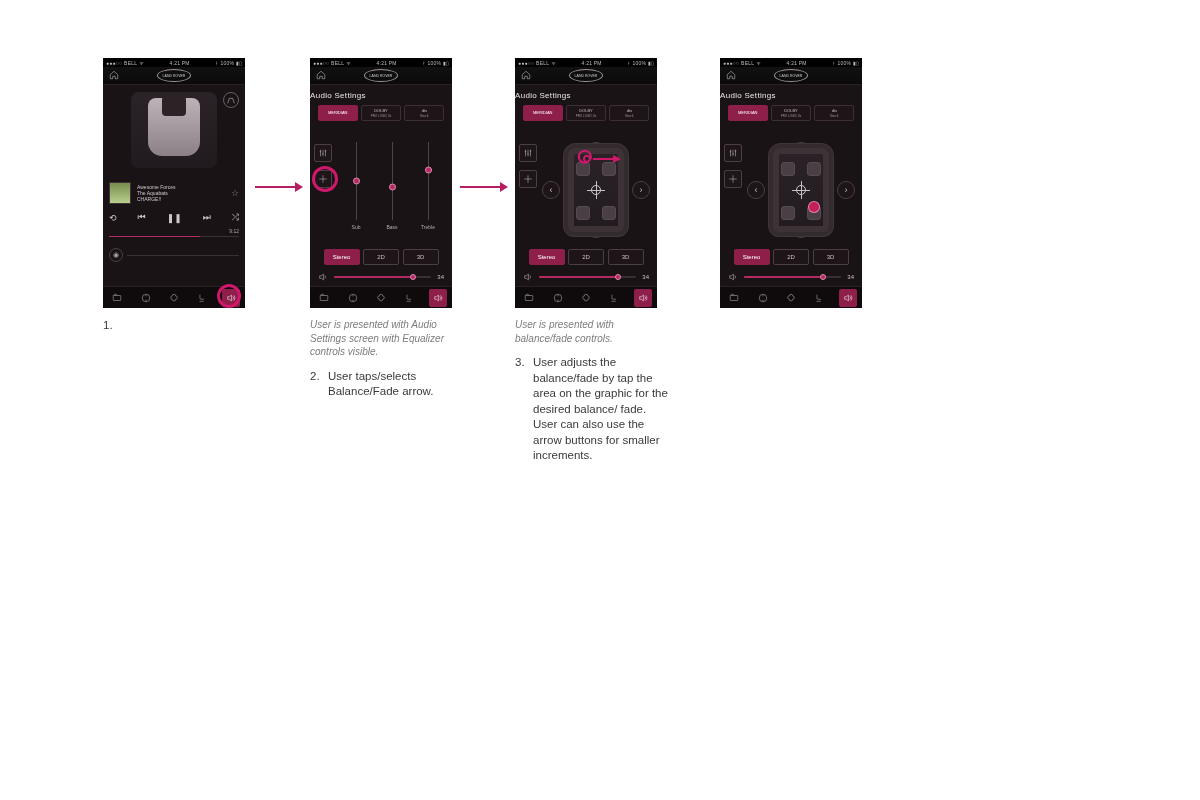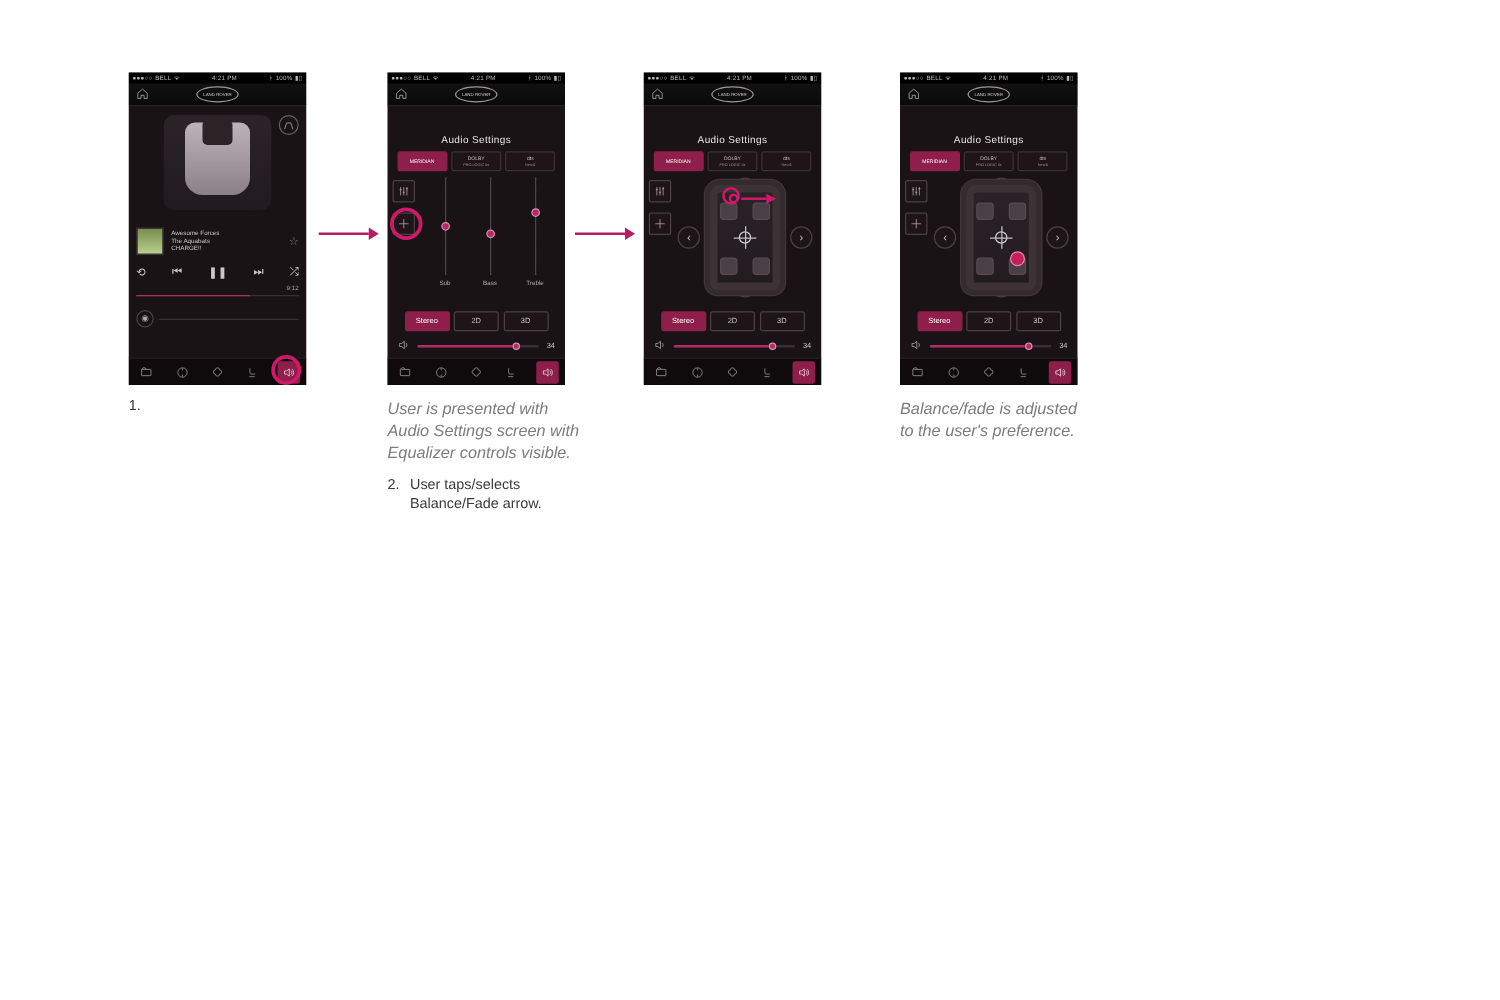--- a/index.html
+++ b/index.html
@@ -60,24 +60,24 @@
   }
   .brand-oval {
     width: 34px; height: 13px;
     border: 1px solid #9e9398;
     border-radius: 50%;
     font-size: 3.5px;
     display:flex; align-items:center; justify-content:center;
     color:#cfcfcf;
   }
   .screen-title {
-    text-align:center;
+    text-align:left;
     font-size: 8px;
     color: #e9e6e7;
-    padding: 22px 0 5px;
+    padding: 6px 0 5px;
     letter-spacing: 0.3px;
   }
   .brand-tabs {
     display:flex;
     justify-content:space-around;
     padding: 0 6px 4px;
   }
   .brand-tab {
     width: 40px; height: 16px;
     border:1px solid #3d2f35;
@@ -246,21 +246,21 @@
   .src-line{
     position:absolute; top:169px; left:24px; right:6px; height:1px; background:#3a2f34;
   }
 
   .circle-callout{
     position:absolute; border:3px solid #d0186a; border-radius:50%;
     pointer-events:none;
   }
 
   .caption{ margin-top:10px; width:154px; }
-  .cap-gray{ font-style:italic; color:#7c7c7c; font-size:13px; line-height:1.35; margin-bottom:10px;}
+  .cap-gray{ font-style:italic; color:#7c7c7c; font-size:10px; line-height:1.35; margin-bottom:10px;}
   .cap-num { display:flex; gap:6px; font-size:11.5px; color:#3a3a3a; line-height:1.35;}
   .cap-num .n{ flex:none; width:12px; }
 
   .arrow{
     position:absolute; top:120px; height:18px;
   }
   .arrow svg{ display:block; }
 
   .icon-svg { width:10px; height:10px; fill:none; stroke:currentColor; stroke-width:1.3; }
 
@@ -668,20 +668,27 @@
 
       <div class="spiral-arrow" style="left:62px; top:88px; width:44px; height:30px;">
         <svg width="44" height="30" viewBox="0 0 44 30">
           <path d="M12 15 a6 6 0 1 1 0.1 -0.1 M12 15 a3 3 0 1 1 0.1 -0.1" fill="none" stroke="#d0186a" stroke-width="2"></path>
           <line x1="16" y1="13" x2="36" y2="13" stroke="#d0186a" stroke-width="2"></line>
           <polygon points="36,9 44,13 36,17" fill="#d0186a"></polygon>
         </svg>
       </div>
     </div>
 
+    <div class="caption">
+      <div class="cap-gray">User is presented with balance/fade controls.</div>
+      <div class="cap-num">
+        <div class="n">3.</div>
+        <div>User adjusts the balance/fade by tap the area on the graphic for the desired balance/ fade. User can also use the arrow buttons for smaller increments.</div>
+      </div>
+    </div>
   </div>
 
   <div class="col col4">
     <div class="phone">
       <div class="statusbar">
         <div class="sb-left">
             <span>●●●○○</span>
             <span>BELL</span>
             <span>ᯤ</span>
           </div>
@@ -782,18 +789,15 @@
             </svg>
           </div>
         <div class="foot-btn active">
             <svg class="icon-svg" viewBox="0 0 24 24">
               <path d="M4 9v6h4l5 4V5L8 9H4zM16 8a5 5 0 0 1 0 8M18.5 5.5a9 9 0 0 1 0 13"></path>
             </svg>
           </div>
       </div>
     </div>
 
-    <div class="caption">
-      <div class="cap-gray">Balance/fade is adjusted to the user's preference.</div>
-    </div>
   </div>
 
 </div>
 
 </body></html>

